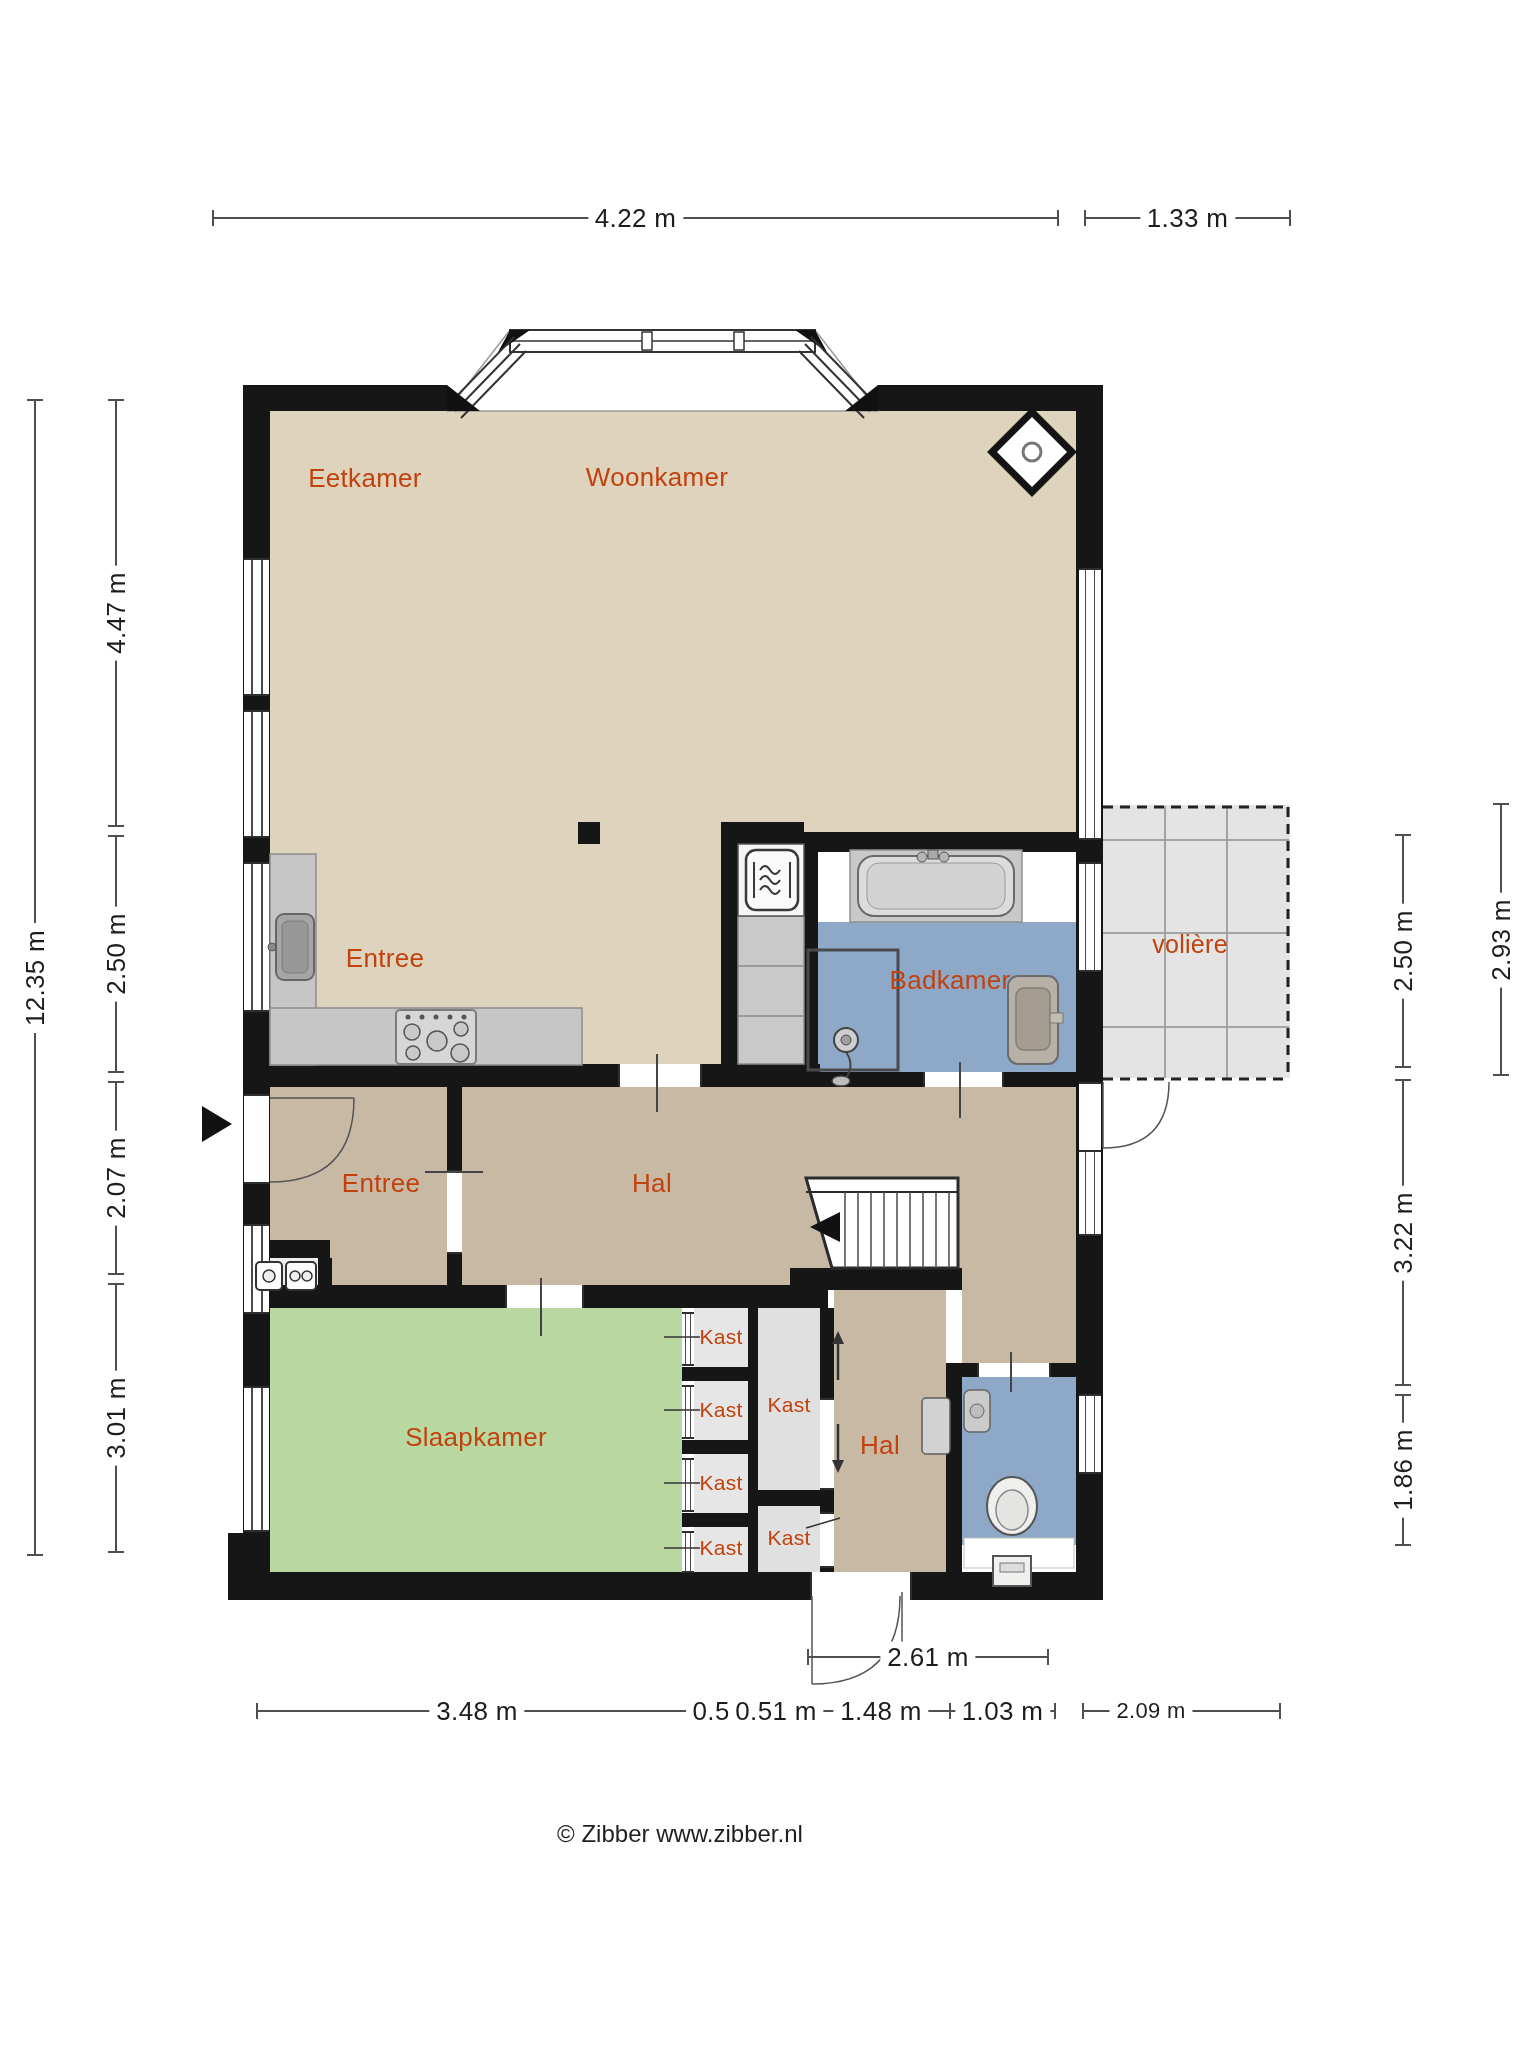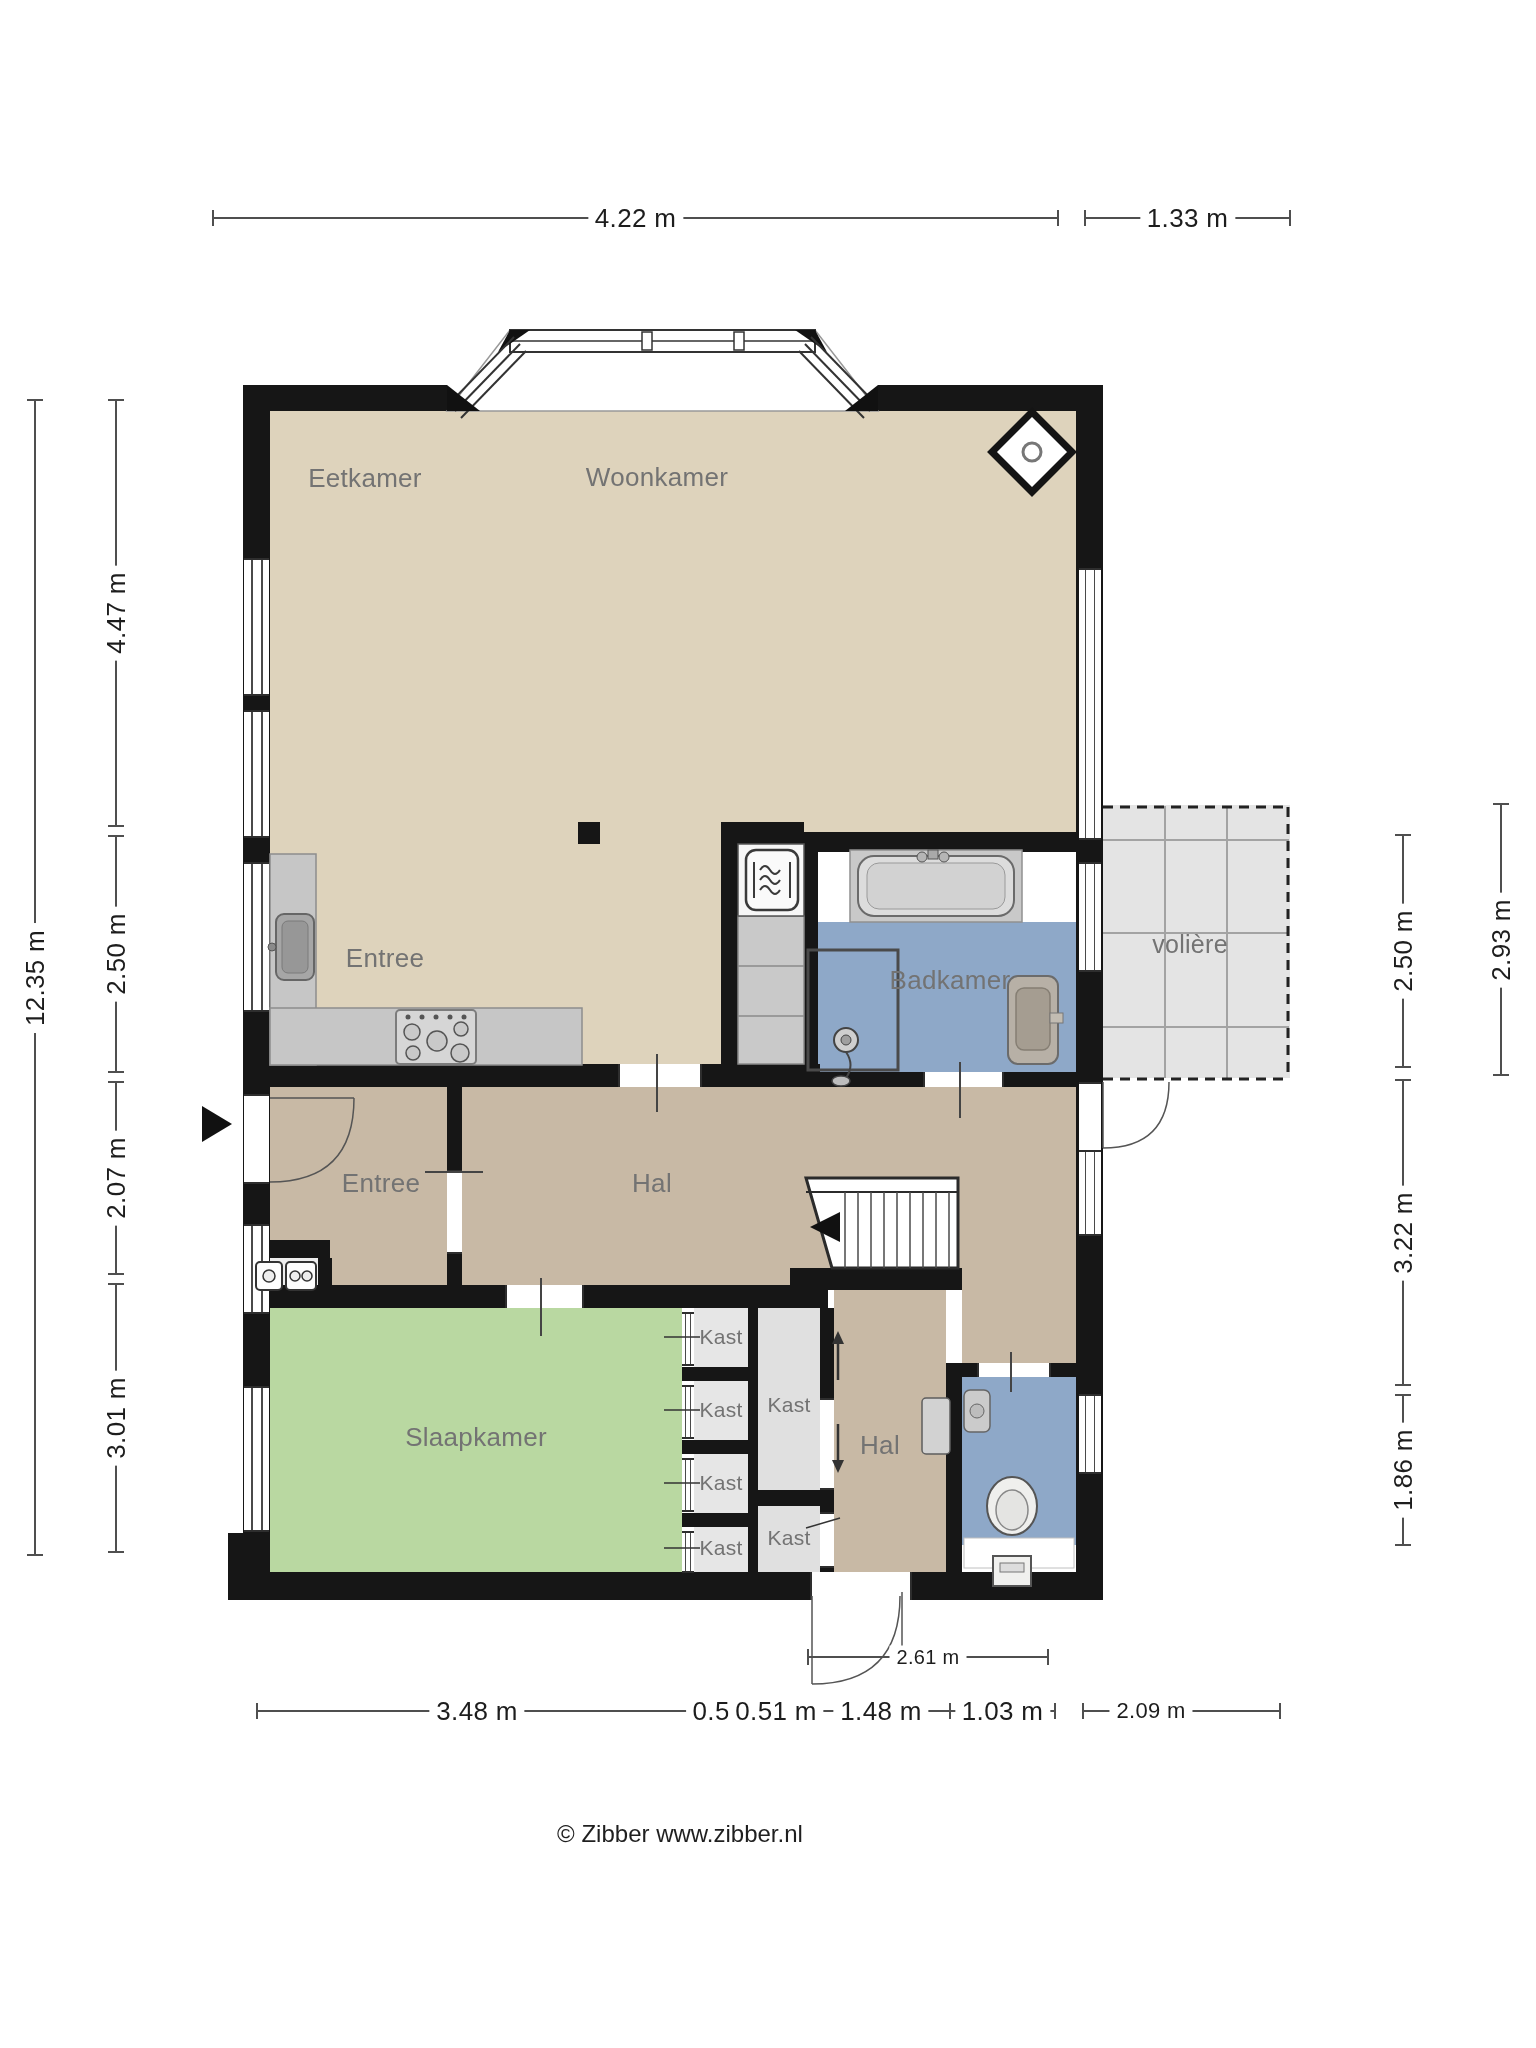--- a/index.html
+++ b/index.html
@@ -6,21 +6,21 @@
   #canvas{position:relative;width:1536px;height:2048px;background:#fff;
           font-family:"Liberation Sans", sans-serif;overflow:hidden}
   #floors,#walls,#openings,#labels,#footer{position:absolute;inset:0}
   .floor,.wall,.opening,.lbl{position:absolute}
   .wall{background:#161616}
   .win-v{background:linear-gradient(to right,#fff 0 26%,#4a4a4a 26% 34%,#fff 34% 66%,#4a4a4a 66% 74%,#fff 74% 100%);
          border-top:2px solid #2e2e2e;border-bottom:2px solid #2e2e2e}
   .door-v{background:#fff;border-top:2px solid #2e2e2e;border-bottom:2px solid #2e2e2e}
   .door-h{background:#fff;border-left:2px solid #2e2e2e;border-right:2px solid #2e2e2e}
   #overlay{position:absolute;left:0;top:0;pointer-events:none}
-  .lbl{transform:translate(-50%,-50%);color:#737373;white-space:nowrap;letter-spacing:.3px}
+  .lbl{transform:translate(-50%,-50%);color:#c2410c;white-space:nowrap;letter-spacing:.3px}
   .lbl.rot{transform:translate(-50%,-50%) rotate(-90deg)}
   .dimlbl{background:#fff;padding:0 7px;color:#1d1d1d}
   #footer div{position:absolute;transform:translate(-50%,-50%);white-space:nowrap;
               color:#1f1f1f;font-size:24px}
 </style>
 </head>
 <body>
 
 <div id="canvas">
   <div id="floors">
@@ -325,21 +325,21 @@
       <div class="lbl dimlbl" style="left: 1187.5px; top: 218px; font-size: 26px;">1.33 m</div>
       <div class="lbl rot dimlbl" style="left: 35px; top: 977.5px; font-size: 26px;">12.35 m</div>
       <div class="lbl rot dimlbl" style="left: 116px; top: 613px; font-size: 26px;">4.47 m</div>
       <div class="lbl rot dimlbl" style="left: 116px; top: 954px; font-size: 26px;">2.50 m</div>
       <div class="lbl rot dimlbl" style="left: 116px; top: 1178px; font-size: 26px;">2.07 m</div>
       <div class="lbl rot dimlbl" style="left: 116px; top: 1418px; font-size: 26px;">3.01 m</div>
       <div class="lbl rot dimlbl" style="left: 1403px; top: 951px; font-size: 26px;">2.50 m</div>
       <div class="lbl rot dimlbl" style="left: 1403px; top: 1232.5px; font-size: 26px;">3.22 m</div>
       <div class="lbl rot dimlbl" style="left: 1403px; top: 1470px; font-size: 26px;">1.86 m</div>
       <div class="lbl rot dimlbl" style="left: 1501px; top: 939.5px; font-size: 26px;">2.93 m</div>
-      <div class="lbl dimlbl" style="left: 928px; top: 1657px; font-size: 20px;">2.61 m</div>
+      <div class="lbl dimlbl" style="left: 928px; top: 1657px; font-size: 26px;">2.61 m</div>
       <div class="lbl dimlbl" style="left: 477px; top: 1711px; font-size: 26px;">3.48 m</div>
       <div class="lbl dimlbl" style="left: 718.5px; top: 1711px; font-size: 26px;">0.57</div>
       <div class="lbl dimlbl" style="left: 776px; top: 1711px; font-size: 26px;">0.51 m</div>
       <div class="lbl dimlbl" style="left: 881px; top: 1711px; font-size: 26px;">1.48 m</div>
       <div class="lbl dimlbl" style="left: 1002.5px; top: 1711px; font-size: 26px;">1.03 m</div>
       <div class="lbl dimlbl" style="left: 1151px; top: 1711px; font-size: 22px;">2.09 m</div>
     </div>
   <div id="footer">
     <div style="left: 680px; top: 1834px;">© Zibber www.zibber.nl</div>
   </div>

